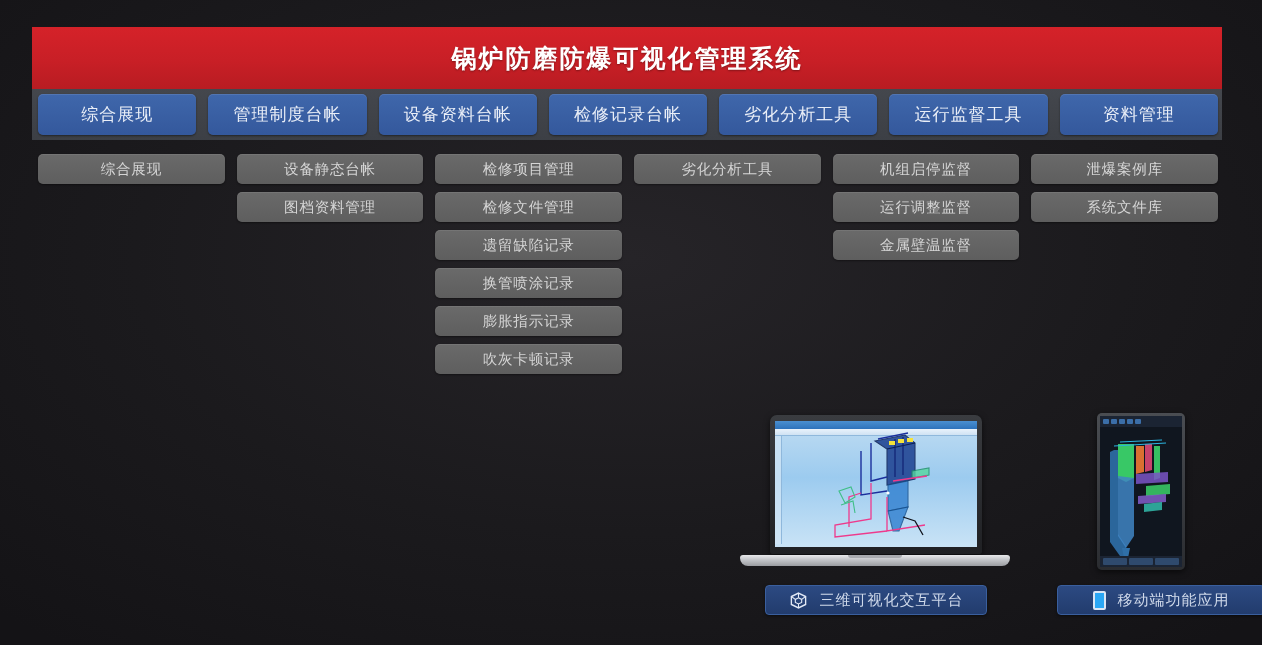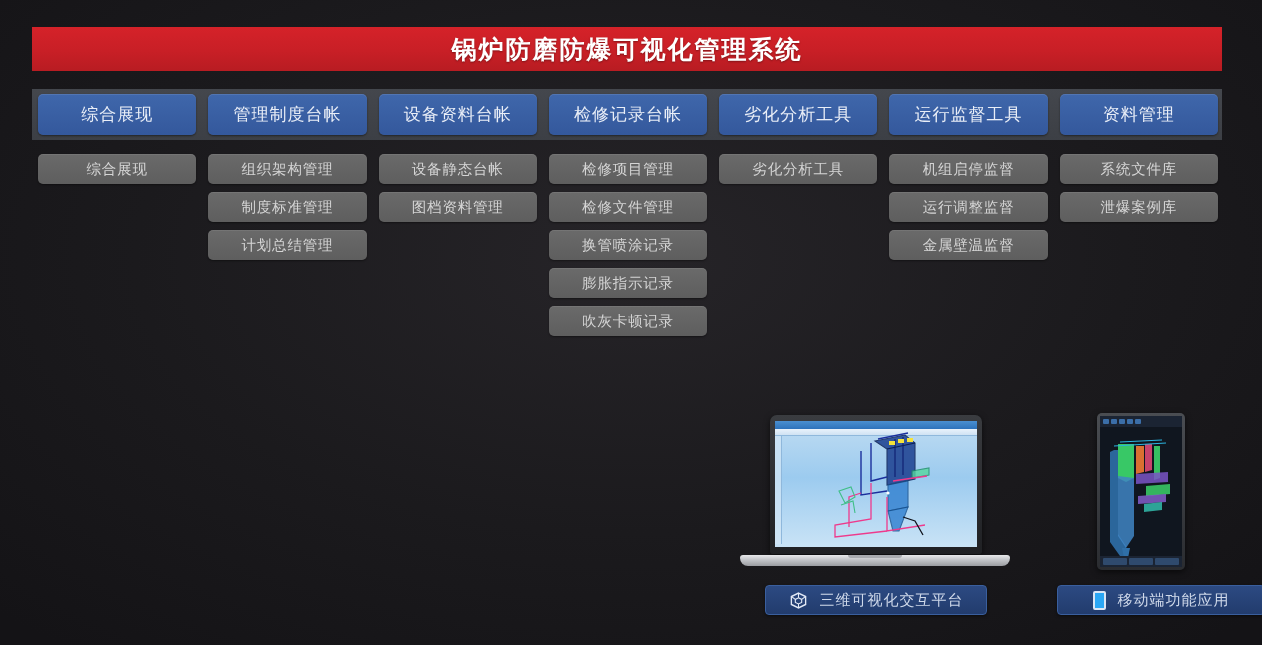--- a/index.html
+++ b/index.html
@@ -13,21 +13,21 @@
     position: relative;
     width: 1262px; height: 645px;
     background:
       radial-gradient(ellipse 900px 500px at 50% 40%, #262428 0%, #1b1a1d 55%, #141316 100%);
   }
 
   
   .banner {
     position: absolute;
     left: 32px; top: 27px;
-    width: 1190px; height: 44px;
+    width: 1190px; height: 62px;
     background: linear-gradient(180deg, #d52229 0%, #c81f26 55%, #b81c22 100%);
     display: flex; align-items: center; justify-content: center;
   }
   .banner-title {
     color: #ffffff;
     font-size: 25px;
     font-weight: bold;
     letter-spacing: 2px;
     text-shadow: 0 1px 2px rgba(0,0,0,.35);
   }
@@ -212,49 +212,41 @@
   </div>
 
   <div class="columns">
 
     <div class="column">
       <div class="menu-item">
           <span>综合展现</span>
         </div>
     </div>
 
-    <div class="column">
-      <div class="menu-item">
-          <span>组织架构管理</span>
-        </div>
-      <div class="menu-item">
-          <span>制度标准管理</span>
-        </div>
-      <div class="menu-item">
-          <span>计划总结管理</span>
-        </div>
-    </div>
 
     <div class="column">
       <div class="menu-item">
           <span>设备静态台帐</span>
         </div>
       <div class="menu-item">
           <span>图档资料管理</span>
         </div>
     </div>
 
     <div class="column">
       <div class="menu-item">
           <span>检修项目管理</span>
         </div>
       <div class="menu-item">
           <span>检修文件管理</span>
         </div>
       <div class="menu-item">
+          <span>遗留缺陷记录</span>
+        </div>
+      <div class="menu-item">
           <span>换管喷涂记录</span>
         </div>
       <div class="menu-item">
           <span>膨胀指示记录</span>
         </div>
       <div class="menu-item">
           <span>吹灰卡顿记录</span>
         </div>
     </div>
 
@@ -271,24 +263,24 @@
       <div class="menu-item">
           <span>运行调整监督</span>
         </div>
       <div class="menu-item">
           <span>金属壁温监督</span>
         </div>
     </div>
 
     <div class="column">
       <div class="menu-item">
+          <span>泄爆案例库</span>
+        </div>
+      <div class="menu-item">
           <span>系统文件库</span>
-        </div>
-      <div class="menu-item">
-          <span>泄爆案例库</span>
         </div>
     </div>
   </div>
 
   <div class="laptop">
     <div class="laptop-lid">
       <div class="laptop-screen">
         <div class="cad-toolbar"></div>
         <div class="cad-toolbar2"></div>
         <div class="cad-sidebar"></div>

